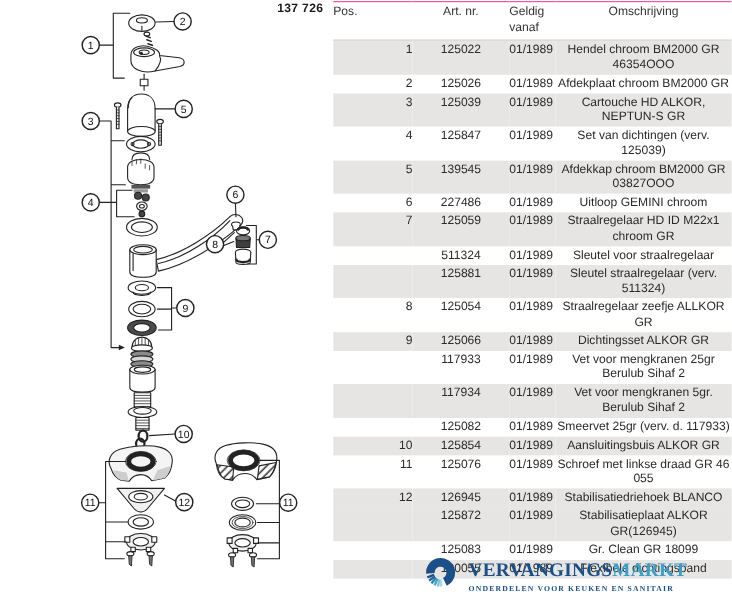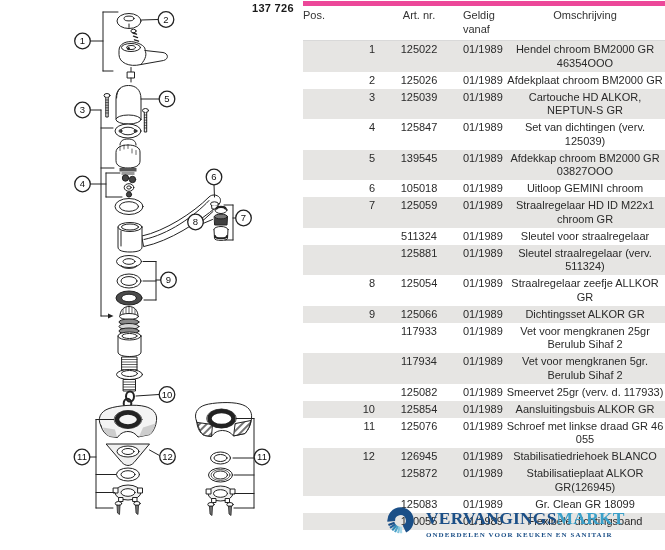--- a/index.html
+++ b/index.html
@@ -14,21 +14,21 @@
   }
   #diagram{position:absolute;left:0;top:0;}
   #ref-number{
     position:absolute;left:252px;top:2px;
     font-size:11px;font-weight:bold;color:#1a1a1a;letter-spacing:0.3px;
   }
   #parts{position:absolute;left:303px;top:1px;width:362px;}
   table.parts{
     border-collapse:collapse;width:362px;table-layout:fixed;
     font-size:11px;line-height:13.5px;color:#2a2a2a;
-    border-top:5px solid #ec4899;
+    border-top:1px solid #ec4899;
   }
   table.parts th{
     font-weight:normal;color:#333;vertical-align:top;
     padding:3px 0 4px 0;border-bottom:1px solid #d9d9d9;
   }
   table.parts td{vertical-align:top;padding:2px 0 1.5px 0;}
   col.c-pos{width:72px;} col.c-art{width:88px;} col.c-valid{width:42px;} col.c-desc{width:160px;}
   th.pos{text-align:left;padding-left:1px;}
   td.pos{text-align:right;padding-right:2px;}
   th.art,td.art{text-align:center;}
@@ -344,21 +344,21 @@
           <td class="desc">Set van dichtingen (verv. 125039)</td>
         </tr>
         <tr class="shaded">
           <td class="pos">5</td>
           <td class="art">139545</td>
           <td class="valid">01/1989</td>
           <td class="desc">Afdekkap chroom BM2000 GR 03827OOO</td>
         </tr>
         <tr>
           <td class="pos">6</td>
-          <td class="art">105018</td>
+          <td class="art">227486</td>
           <td class="valid">01/1989</td>
           <td class="desc">Uitloop GEMINI chroom</td>
         </tr>
         <tr class="shaded">
           <td class="pos">7</td>
           <td class="art">125059</td>
           <td class="valid">01/1989</td>
           <td class="desc">Straalregelaar HD ID M22x1 chroom GR</td>
         </tr>
         <tr>

